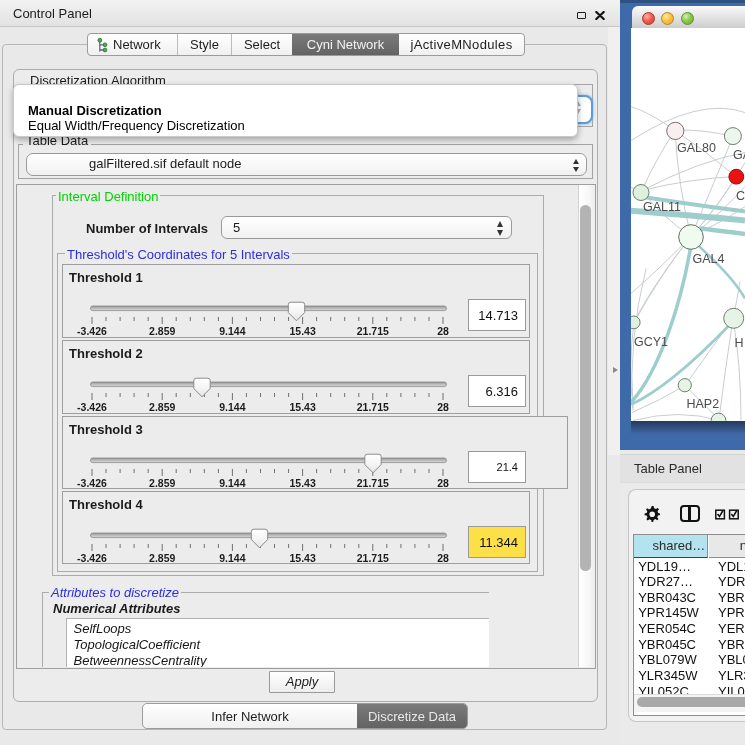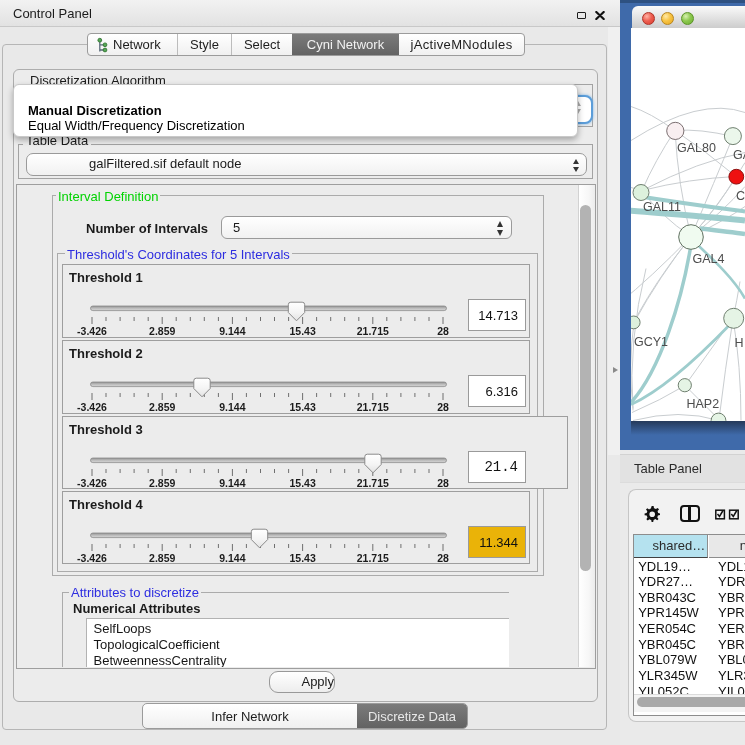--- a/index.html
+++ b/index.html
@@ -202,21 +202,21 @@
       </g>
       <text x="29.0" y="70" font-size="10.5" font-weight="bold" fill="#1c1c1c" text-anchor="middle" font-family="Liberation Sans, sans-serif">-3.426</text>
       <text x="99.2" y="70" font-size="10.5" font-weight="bold" fill="#1c1c1c" text-anchor="middle" font-family="Liberation Sans, sans-serif">2.859</text>
       <text x="169.4" y="70" font-size="10.5" font-weight="bold" fill="#1c1c1c" text-anchor="middle" font-family="Liberation Sans, sans-serif">9.144</text>
       <text x="239.6" y="70" font-size="10.5" font-weight="bold" fill="#1c1c1c" text-anchor="middle" font-family="Liberation Sans, sans-serif">15.43</text>
       <text x="309.8" y="70" font-size="10.5" font-weight="bold" fill="#1c1c1c" text-anchor="middle" font-family="Liberation Sans, sans-serif">21.715</text>
       <text x="380.0" y="70" font-size="10.5" font-weight="bold" fill="#1c1c1c" text-anchor="middle" font-family="Liberation Sans, sans-serif">28</text>
       <path d="M 301.8 39.7 Q 301.8 37.2 304.3 37.2 L 315.7 37.2 Q 318.2 37.2 318.2 39.7 L 318.2 47.5 L 310 55.8 L 301.8 47.5 Z" fill="url(#thumbgrad)" stroke="#8a8a8a" stroke-width="1"></path>
     </svg>
  <div class="abs" style="left:405px;top:34px;width:58px;height:32px;background:#fff;border:1px solid #9a9a9a;
-  font-size:14px;color:#111;text-align:right;line-height:31px;padding-right:7px;box-sizing:border-box;font-family:Liberation Mono, monospace;">21.4</div>
+  font-size:11px;color:#111;text-align:right;line-height:31px;padding-right:7px;box-sizing:border-box;">21.4</div>
 </div>
 <div class="abs" style="left:62px;top:490.5px;width:466px;height:71.5px;border:1px solid #9e9e9e;background:#ececec;">
  <div class="lbl b" style="left:6px;top:5px;">Threshold 4</div>
  <svg class="abs" style="left:0;top:0;" width="468" height="73" viewBox="0 0 468 73">
       <defs></defs>
       <rect x="27.5" y="41" width="356" height="4.6" rx="2.3" fill="url(#trackgrad)" stroke="#8b8b8b" stroke-width="0.8"></rect>
       <g stroke="#6f6f6f" stroke-width="1">
         <line x1="29.0" y1="52" x2="29.0" y2="59"></line>
         <line x1="43.0" y1="52" x2="43.0" y2="56"></line>
         <line x1="57.1" y1="52" x2="57.1" y2="56"></line>
@@ -245,41 +245,41 @@
         <line x1="380.0" y1="52" x2="380.0" y2="59"></line>
       </g>
       <text x="29.0" y="70" font-size="10.5" font-weight="bold" fill="#1c1c1c" text-anchor="middle" font-family="Liberation Sans, sans-serif">-3.426</text>
       <text x="99.2" y="70" font-size="10.5" font-weight="bold" fill="#1c1c1c" text-anchor="middle" font-family="Liberation Sans, sans-serif">2.859</text>
       <text x="169.4" y="70" font-size="10.5" font-weight="bold" fill="#1c1c1c" text-anchor="middle" font-family="Liberation Sans, sans-serif">9.144</text>
       <text x="239.6" y="70" font-size="10.5" font-weight="bold" fill="#1c1c1c" text-anchor="middle" font-family="Liberation Sans, sans-serif">15.43</text>
       <text x="309.8" y="70" font-size="10.5" font-weight="bold" fill="#1c1c1c" text-anchor="middle" font-family="Liberation Sans, sans-serif">21.715</text>
       <text x="380.0" y="70" font-size="10.5" font-weight="bold" fill="#1c1c1c" text-anchor="middle" font-family="Liberation Sans, sans-serif">28</text>
       <path d="M 188.3 39.7 Q 188.3 37.2 190.8 37.2 L 202.2 37.2 Q 204.7 37.2 204.7 39.7 L 204.7 47.5 L 196.5 55.8 L 188.3 47.5 Z" fill="url(#thumbgrad)" stroke="#8a8a8a" stroke-width="1"></path>
     </svg>
- <div class="abs" style="left:405px;top:34px;width:58px;height:32px;background:#eab308;border:1px solid #9a9a9a;
+ <div class="abs" style="left:405px;top:34px;width:58px;height:32px;background:#fde047;border:1px solid #9a9a9a;
   font-size:13px;color:#111;text-align:right;line-height:31px;padding-right:7px;box-sizing:border-box;">11.344</div>
 </div>
-<div class="abs" style="left:25px;top:580px;width:484px;height:87px;overflow:hidden;">
+<div class="abs" style="left:5px;top:580px;width:484px;height:87px;overflow:hidden;font-style:italic;">
  <div class="abs" style="left:36.5px;top:12px;width:488px;height:200px;border:1px solid #ababab;"></div>
  <div class="lbl" style="left:44px;top:5px;background:#ececec;padding:0 2px;color:#2d2de0;">Attributes to discretize</div>
  <div class="lbl b" style="left:48px;top:21px;">Numerical Attributes</div>
  <div class="abs" style="left:60.5px;top:38px;width:438px;height:60px;background:#fff;border:1px solid #b2b2b2;font-size:13px;color:#161616;">
   <div style="padding:1.5px 0 0 7px;height:16.3px;box-sizing:border-box;">SelfLoops</div>
   <div style="padding:1.5px 0 0 7px;height:16.3px;box-sizing:border-box;">TopologicalCoefficient</div>
   <div style="padding:1.5px 0 0 7px;height:16.3px;box-sizing:border-box;">BetweennessCentrality</div>
  </div>
  <div class="abs" style="left:499px;top:38px;width:13.5px;height:60px;background:#f4f4f4;border-top:1px solid #b2b2b2;border-bottom:1px solid #b2b2b2;"></div>
  <div class="abs" style="left:501.5px;top:41px;width:8.5px;height:57px;background:#b5b5b5;border-radius:4px 4px 0 0;"></div>
 </div>
 
 <div class="abs" style="left:577.5px;top:185px;width:16px;height:482px;background:linear-gradient(90deg,#ffffff,#f7f7f7 60%,#ececec);border-left:1px solid #d2d2d2;"></div>
 <div class="abs" style="left:579.5px;top:205px;width:11.5px;height:366px;background:#b3b3b3;border-radius:6px;"></div>
 
-<div class="abs" style="left:269px;top:671px;width:64px;height:20px;border:1px solid #999;border-radius:9px;
- background:linear-gradient(#ffffff,#ededed);font-size:13px;color:#1b1b1b;text-align:right;line-height:19px;">Apply</div>
+<div class="abs" style="left:269px;top:671px;width:64px;height:20px;border:1px solid #999;border-radius:1px;
+ background:linear-gradient(#ffffff,#ededed);font-size:13px;color:#1b1b1b;text-align:center;line-height:19px;font-style:italic;">Apply</div>
 
 <div class="abs" style="left:142px;top:703px;width:324px;height:24px;border:1px solid #9b9b9b;border-radius:5px;
  background:linear-gradient(#ffffff,#f0f0f0);display:flex;font-size:13px;color:#1d1d1d;overflow:hidden;">
  <div style="flex:1;display:flex;align-items:center;justify-content:center;">Infer Network</div>
  <div style="width:110px;display:flex;align-items:center;justify-content:center;background:linear-gradient(#7b7b7b,#636363);color:#e8e8e8;">Discretize Data</div>
 </div>
 
 <div class="abs" style="left:607.5px;top:27px;width:12.5px;height:428px;background:#f0f0f0;"></div>
 
 <div class="abs" style="left:613px;top:367px;width:0;height:0;border-top:3.5px solid transparent;border-bottom:3.5px solid transparent;border-left:5px solid #8a8a8a;"></div>

